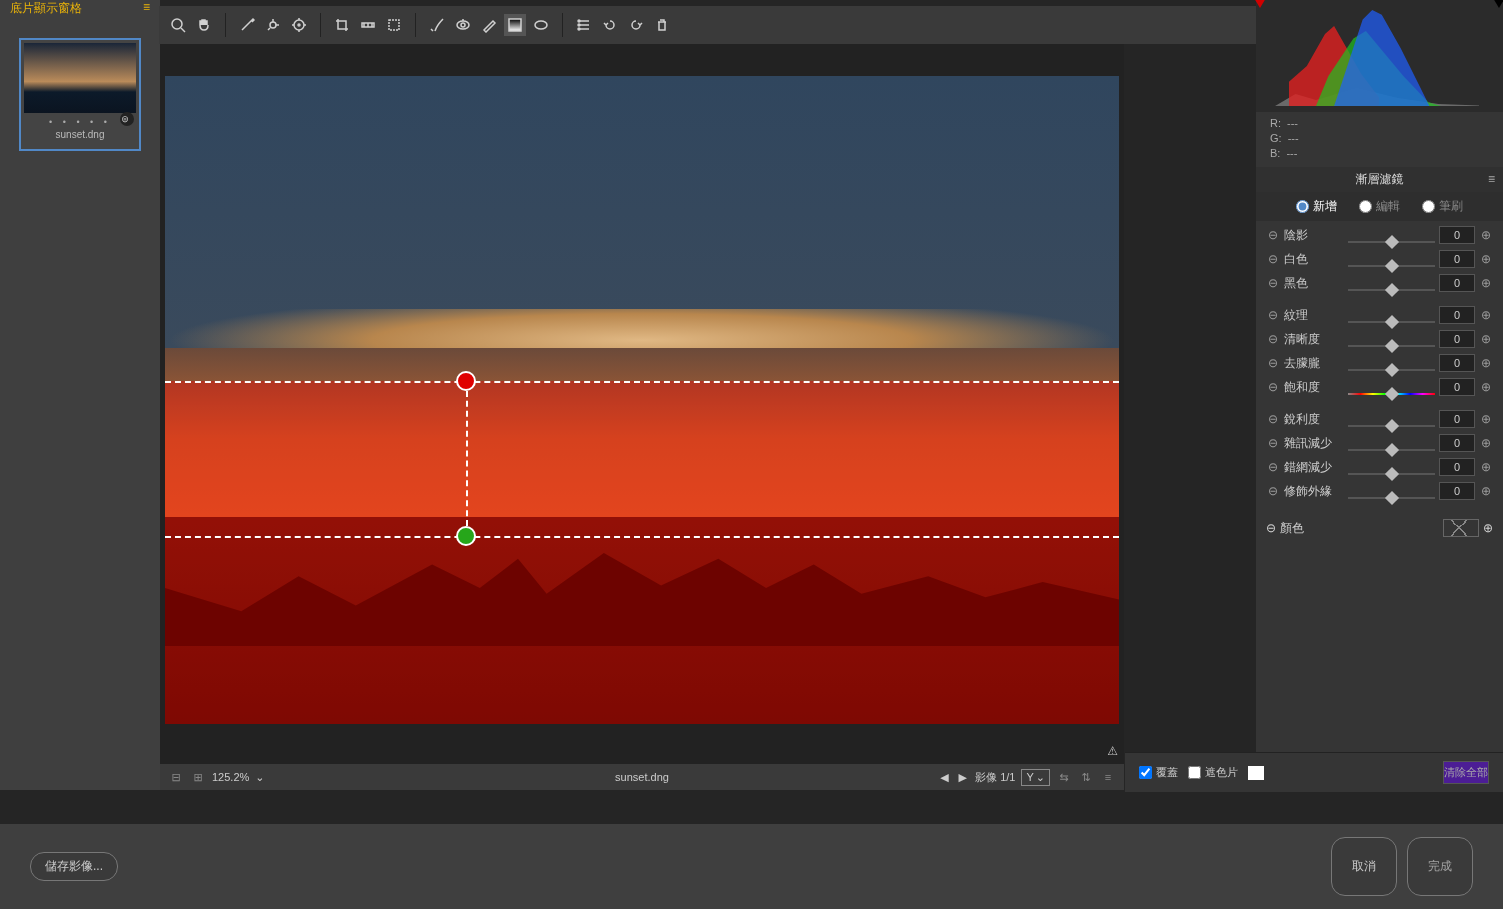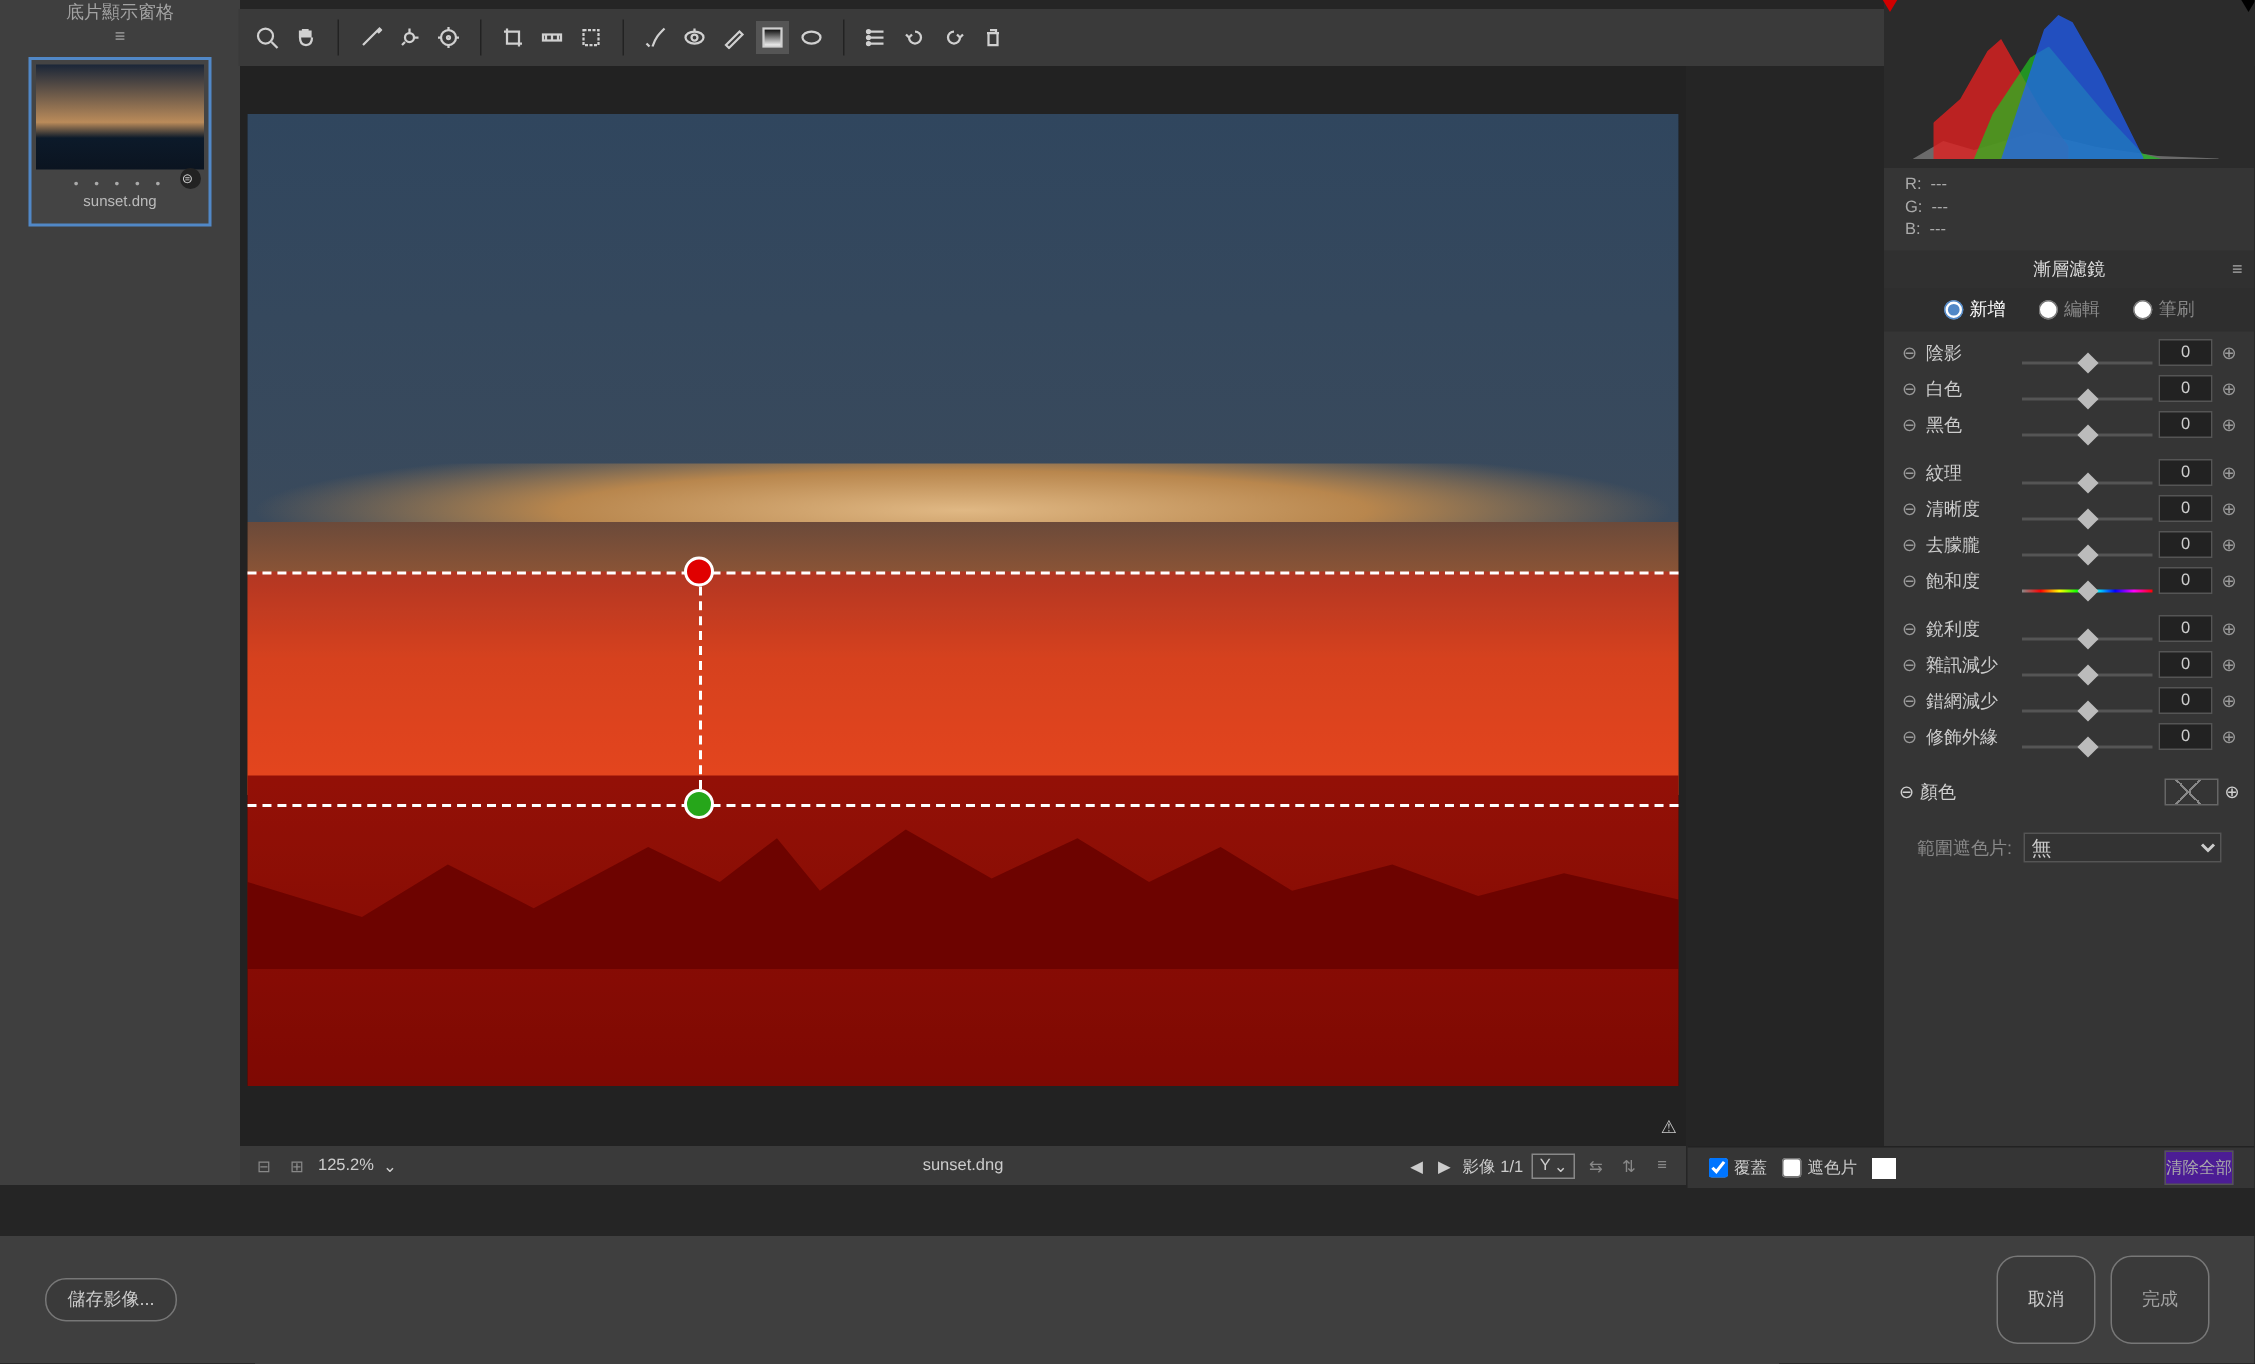--- a/index.html
+++ b/index.html
@@ -9,21 +9,21 @@
   background: #3a3a3a; display: flex; align-items: center; padding: 0 8px; gap: 4px;
 }
 .toolbar .sep { width: 1px; height: 24px; background: #222; margin: 0 6px;}
 .toolbar .tbtn { width: 22px; height: 22px; display: flex; align-items: center; justify-content: center; color: #d0d0d0; cursor: pointer; }
 .toolbar .tbtn svg { width: 16px; height: 16px; stroke: currentColor; fill: none; stroke-width: 1.5; }
 .toolbar .spacer { flex: 1; }
 .filmstrip {
   position: absolute; left: 0; top: 0; width: 160px; height: 790px;
   background: #3f3f3f;
 }
-.filmstrip-header { height: 30px; font-size: 12px; color: #a3a3a3; display: flex; align-items:center; padding: 0 10px; background: #3f3f3f; justify-content: space-between; flex-direction: column;}
+.filmstrip-header { height: 30px; font-size: 12px; color: #eab308; display: flex; padding: 0 10px; background: #3f3f3f; justify-content: space-between;}
 .thumb {
   width: 122px; margin: 8px auto 0 auto; border: 2px solid #5188c7; padding: 3px; background: #444;
 }
 .thumb-img { width: 100%; height: 70px; background: linear-gradient(#1a2638 0%, #ba8b5a 55%, #0c1a2a 70%, #0b1420 100%);}
 .thumb-dots { text-align: center; color: #aaa; font-size: 9px; letter-spacing: 4px; padding: 4px 0 2px 0; position: relative;}
 .thumb-badge { position: absolute; right: 2px; top: -1px; width: 14px; height: 14px; background: #222; border-radius: 50%; color:#ccc; font-size:9px; display:flex; align-items:center; justify-content:center;}
 .thumb-label { text-align: center; color: #bbb; font-size: 10px; padding-bottom: 6px;}
 .canvas-area {
   position: absolute; left: 160px; top: 44px; width: 964px; height: 746px;
   background: #222; overflow: hidden;
@@ -80,21 +80,21 @@
 .slider-row .track { flex:1; height:2px; background:#555; position:relative; top:7px;}
 .slider-row .thumb2 { position:absolute; left:50%; top:-4px; width:10px; height:10px; background:#bbb; transform:translateX(-50%) rotate(45deg);}
 .slider-row .val { width:36px; background:#222; border:1px solid #555; color:#ccc; font-size:11px; text-align:center; height:18px;}
 .slider-row.sat .track { background: linear-gradient(90deg,#888,#f00,#ff0,#0f0,#0ff,#00f,#f0f,#f00);}
 .section-gap { height:8px; }
 .color-row { display:flex; align-items:center; gap:4px; padding:8px 0;}
 .color-row .swatch { width:36px; height:18px; background: linear-gradient(135deg, transparent 44%, #888 44%, #888 48%, transparent 48%) , linear-gradient(45deg, transparent 44%, #888 44%, #888 48%, transparent 48%); border:1px solid #666;}
 .range-mask-row { display:flex; align-items:center; gap:8px; padding:10px 0 0 12px; color:#888;}
 .range-mask-row select { flex:1; background:#333; color:#ccc; border:1px solid #555; height:20px; margin-right:12px;}
 .panel-bottom {
-  position:absolute; left:1125px; bottom:117px; right:0; height:28px; background:#353535; display:flex; align-items:center; gap:10px; padding:0 14px; border-top:1px solid #222;
+  position:absolute; left:1125px; bottom:117px; right:0; height:40px; background:#353535; display:flex; align-items:center; gap:10px; padding:0 14px; border-top:1px solid #222;
 }
 .panel-bottom label { display:flex; align-items:center; gap:4px; font-size:11px; color:#ccc;}
 .panel-bottom .sw { width:16px; height:14px; background:#fff;}
 .panel-bottom .clear-btn { margin-left:auto; background:#4c1d95; border:1px solid #555; color:#aaa; padding:3px 0; font-size:11px; cursor:pointer;}
 .footer {
   position:absolute; left:0; right:0; bottom:0; height:85px; background:#3f3f3f; display:flex; align-items:center; padding:0 30px;
 }
 .footer .save-btn { background:#3a3a3a; color:#ccc; border:1px solid #777; border-radius:14px; padding:5px 14px; cursor:pointer; font-size:12px;}
 .footer .meta { position:absolute; left:50%; transform:translateX(-50%); color:#ddd; font-size:12px; text-decoration:underline dotted;}
 .footer .right-btns { margin-left:auto; display:flex; gap:10px;}
@@ -420,24 +420,20 @@
         <span class="inc">⊕</span>
       </div>
     <div class="section-gap"></div>
     <div class="color-row">
       <span class="dec">⊖</span>
       <span class="lbl">顏色</span>
       <div style="flex:1"></div>
       <div class="swatch"></div>
       <span class="inc">⊕</span>
     </div>
-    <div class="range-mask-row">
-      <span>範圍遮色片:</span>
-      <select><option>無</option></select>
-    </div>
   </div>
 </div>
 
 <div class="panel-bottom">
   <label>
       <input type="checkbox" checked="" style=""> 
       <span>覆蓋</span>
     </label>
   <label>
       <input type="checkbox" style=""> 

